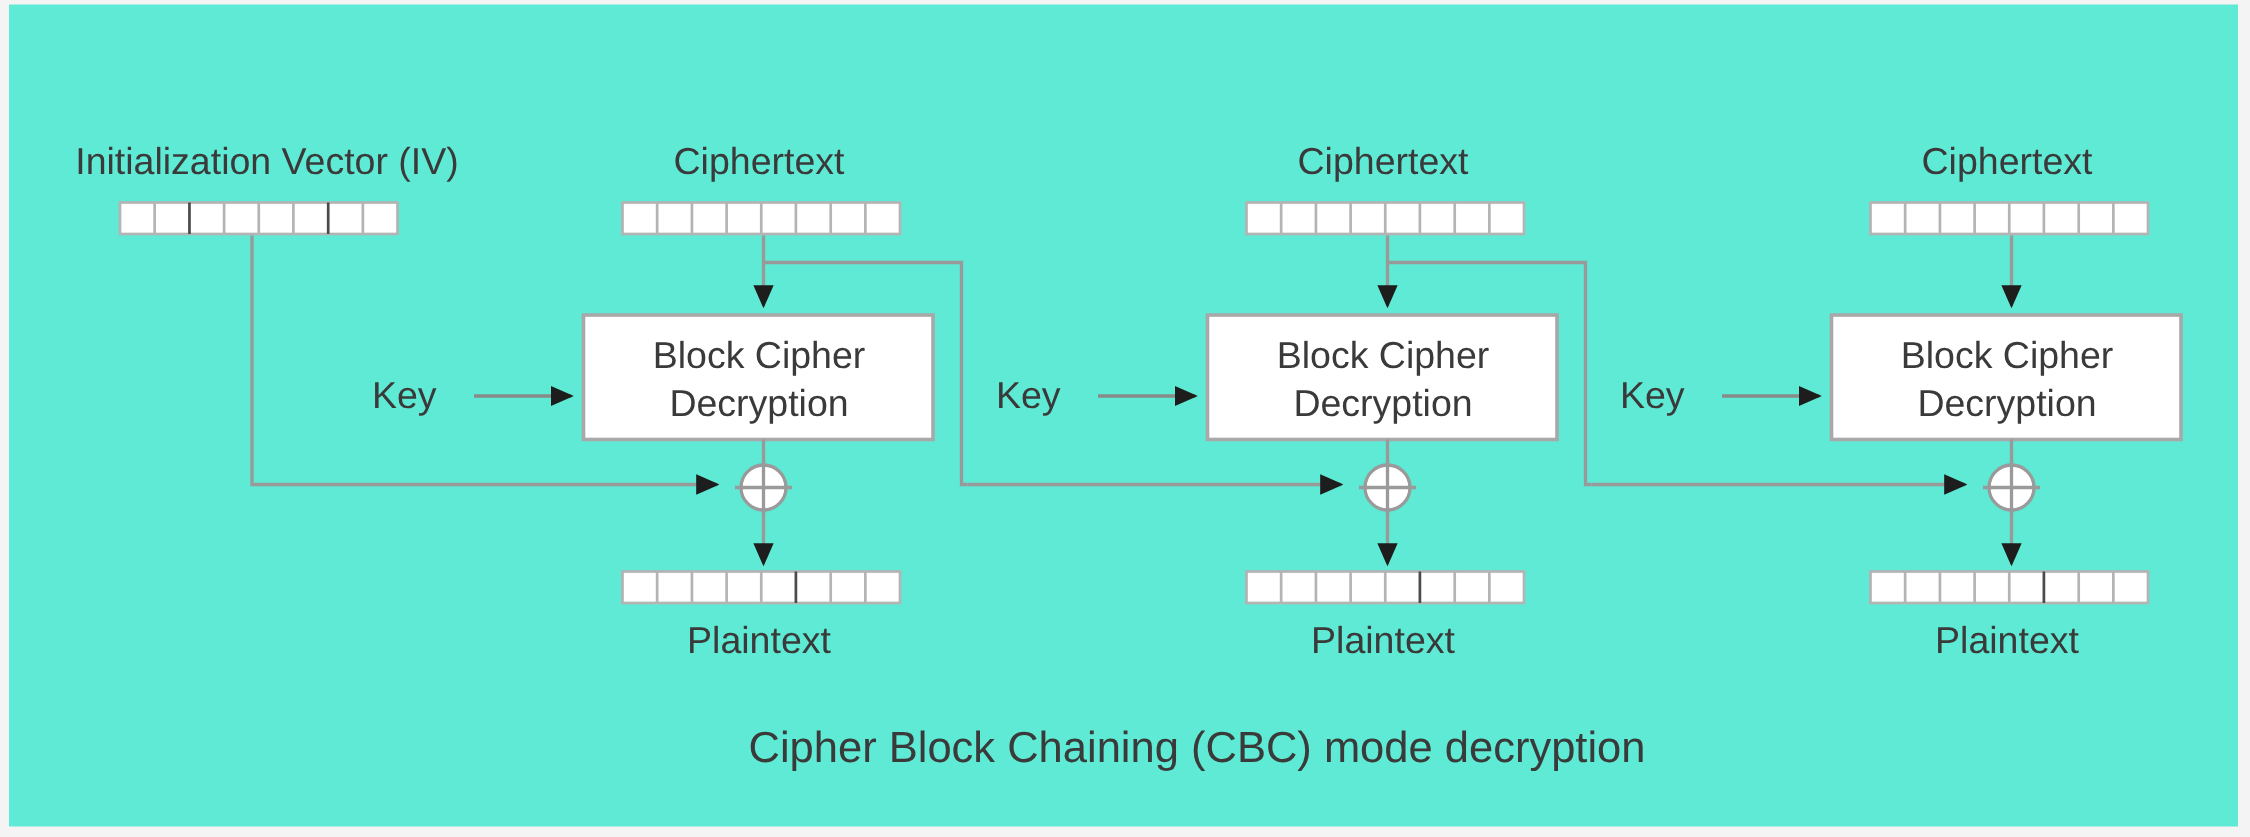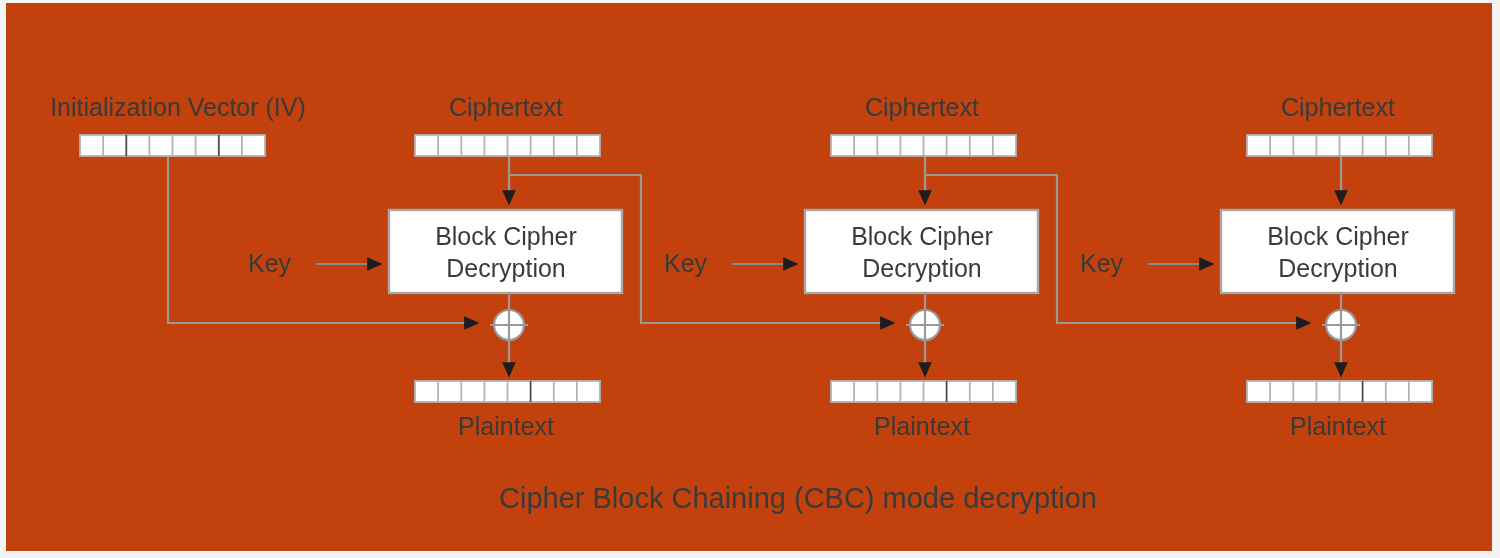--- a/index.html
+++ b/index.html
@@ -5,21 +5,21 @@
 <style>
   html, body {
     margin: 0;
     padding: 0;
     background: #f7f7f7;
   }
   #canvas {
     position: relative;
     width: 1500px;
     height: 558px;
-    background: #c2410c;
+    background: #5eead4;
     overflow: hidden;
     font-family: "Liberation Sans", "DejaVu Sans", sans-serif;
   }
   
   .edge {
     position: absolute;
     background: #f4f4f4;
   }
   .edge-left   { left: 0; top: 0; width: 6px; height: 558px; }
   .edge-right  { right: 0; top: 0; width: 8px; height: 558px; }

